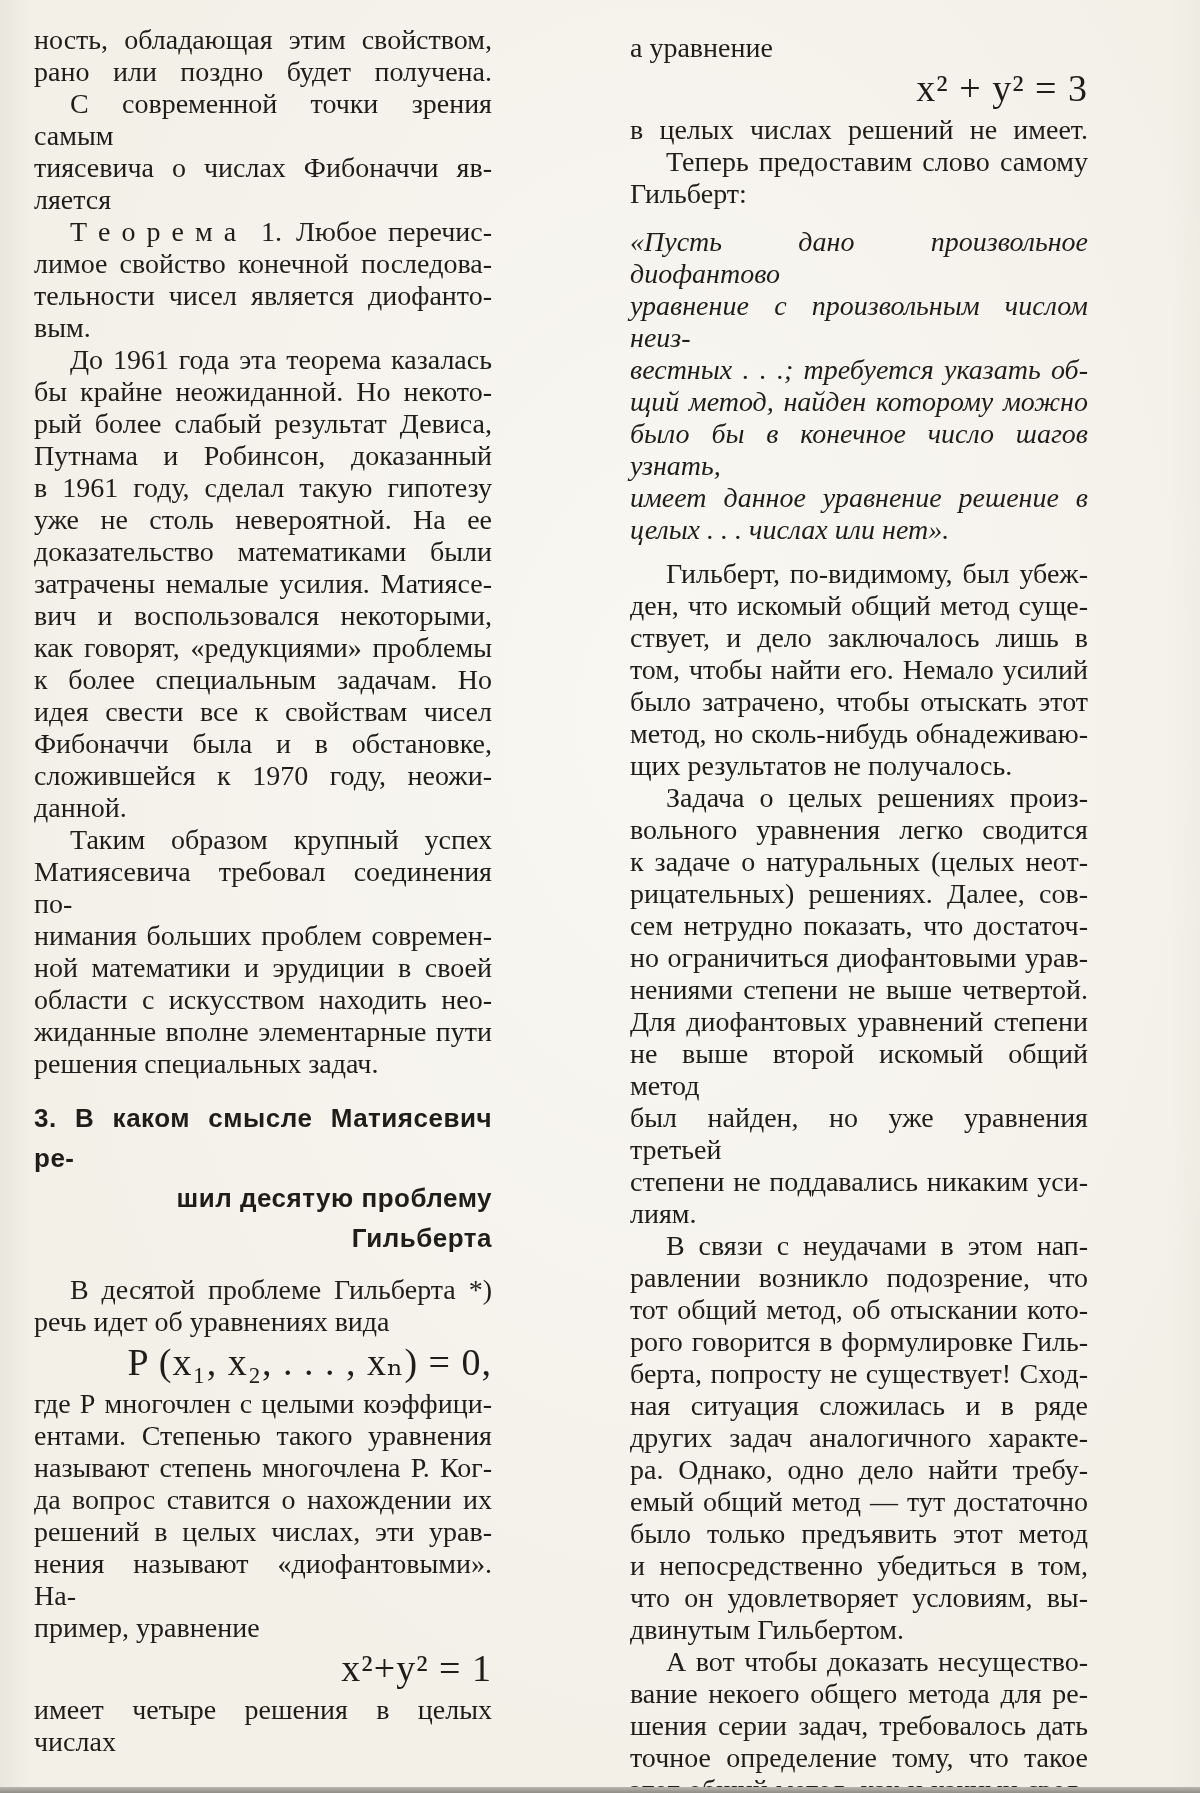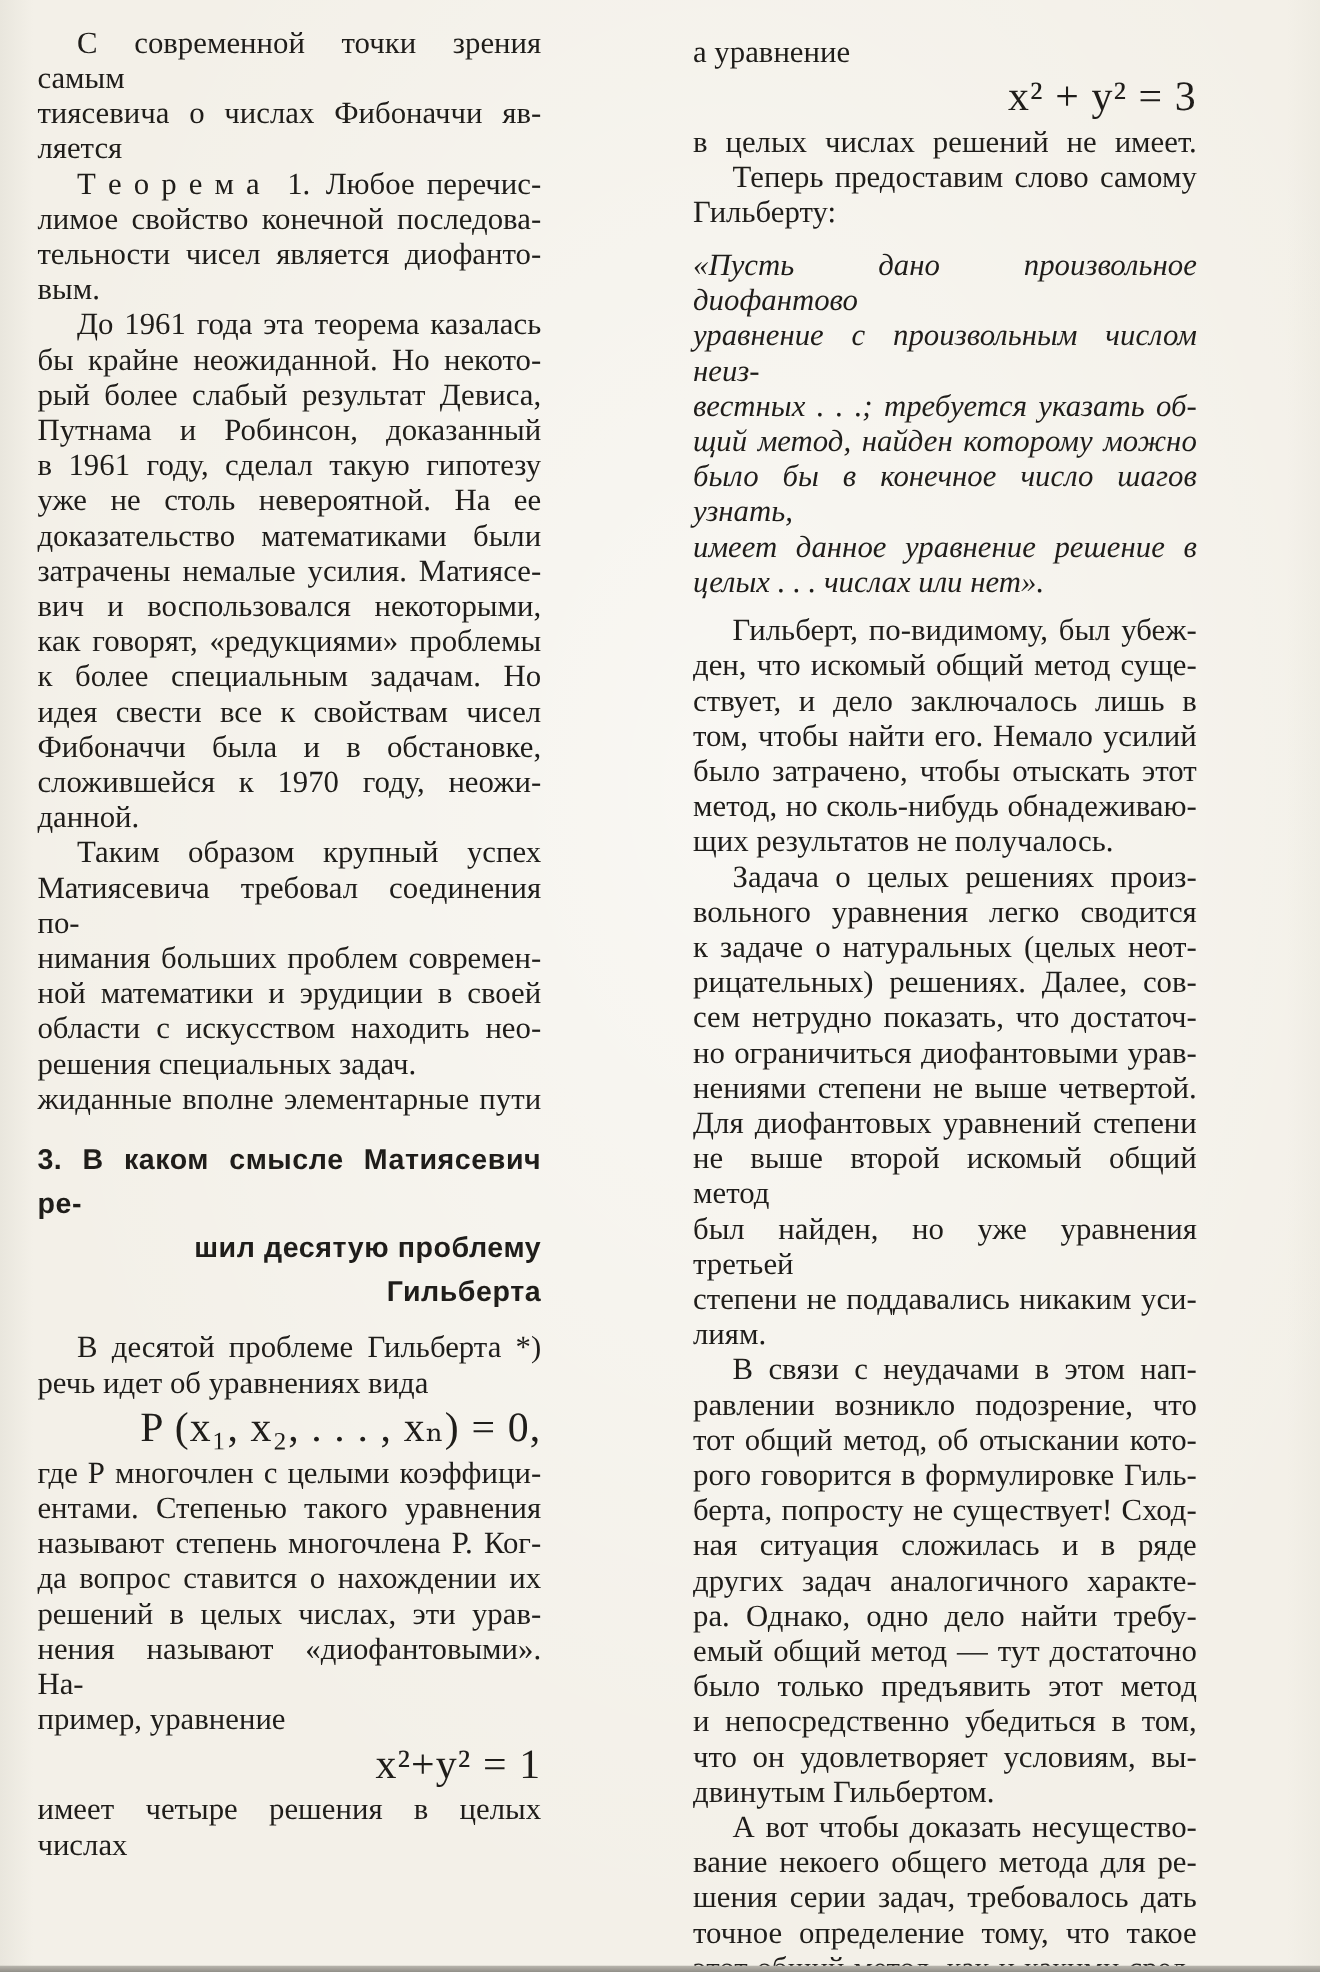--- a/index.html
+++ b/index.html
@@ -48,20 +48,24 @@
   .scan-bottom-edge {
     position:absolute; left:0; bottom:0; width:1200px; height:6px;
     background:linear-gradient(180deg,#b9b6ae,#8f8d86);
   }
 </style>
 </head>
 <body>
 
 <div class="col col-left">
   <div class="para">
+      <div class="tl">ность, обладающая этим свойством,</div>
+      <div class="tl">рано или поздно будет получена.</div>
+    </div>
+  <div class="para">
       <div class="tl ind">С современной точки зрения самым</div>
       <div class="tl">тиясевича о числах Фибоначчи яв-</div>
       <div class="tl end">ляется</div>
     </div>
   <div class="para">
       <div class="tl ind">Т е о р е м а  1. Любое перечис-</div>
       <div class="tl">лимое свойство конечной последова-</div>
       <div class="tl">тельности чисел является диофанто-</div>
       <div class="tl end">вым.</div>
     </div>
@@ -81,22 +85,22 @@
       <div class="tl">Фибоначчи была и в обстановке,</div>
       <div class="tl">сложившейся к 1970 году, неожи-</div>
       <div class="tl end">данной.</div>
     </div>
   <div class="para">
       <div class="tl ind">Таким образом крупный успех</div>
       <div class="tl">Матиясевича требовал соединения по-</div>
       <div class="tl">нимания больших проблем современ-</div>
       <div class="tl">ной математики и эрудиции в своей</div>
       <div class="tl">области с искусством находить нео-</div>
+      <div class="tl">жиданные вполне элементарные пути</div>
       <div class="tl end">решения специальных задач.</div>
-      <div class="tl">жиданные вполне элементарные пути</div>
     </div>
 
   <div class="heading">
     <div class="hl j">3. В каком смысле Матиясевич ре-</div>
     <div class="hl c">шил десятую проблему Гильберта</div>
   </div>
 
   <div class="para">
       <div class="tl ind">В десятой проблеме Гильберта *)</div>
       <div class="tl end">речь идет об уравнениях вида</div>
@@ -121,21 +125,21 @@
 <div class="col col-right">
   <div class="para">
       <div class="tl end">а уравнение</div>
     </div>
   <div class="formula">x² + y² = 3</div>
   <div class="para">
       <div class="tl">в целых числах решений не имеет.</div>
     </div>
   <div class="para">
       <div class="tl ind">Теперь предоставим слово самому</div>
-      <div class="tl end">Гильберту:</div>
+      <div class="tl end">Гильберт:</div>
     </div>
   <div class="quote para">
       <div class="tl">«Пусть дано произвольное диофантово</div>
       <div class="tl">уравнение с произвольным числом неиз-</div>
       <div class="tl">вестных . . .; требуется указать об-</div>
       <div class="tl">щий метод, найден которому можно</div>
       <div class="tl">было бы в конечное число шагов узнать,</div>
       <div class="tl">имеет данное уравнение решение в</div>
       <div class="tl end">целых . . . числах или нет».</div>
     </div>

